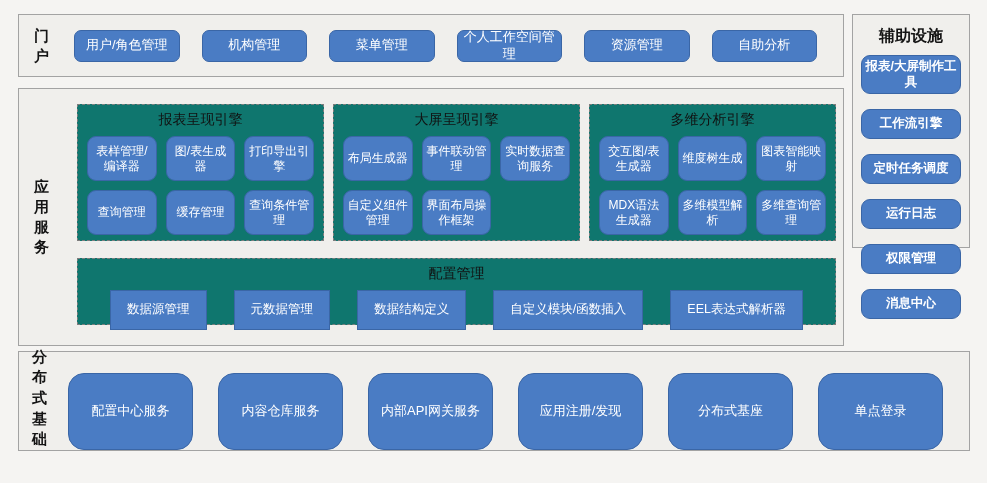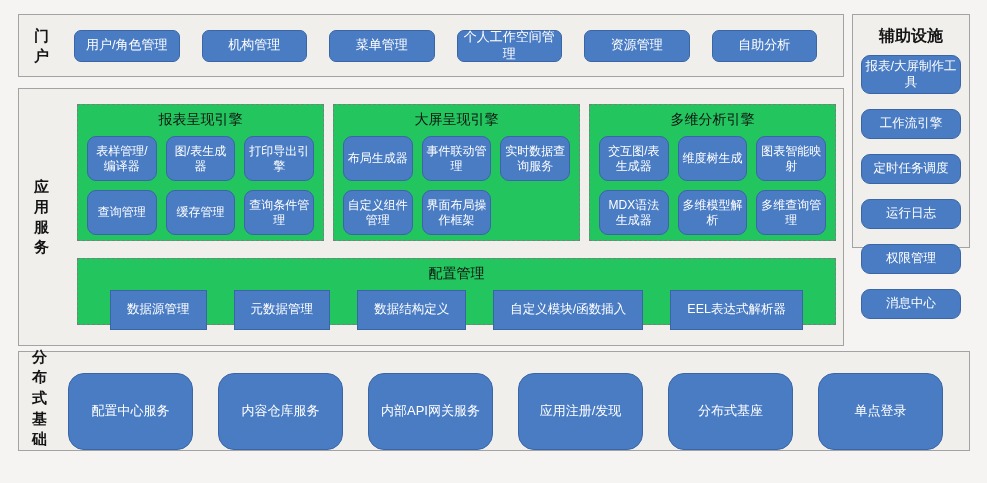--- a/index.html
+++ b/index.html
@@ -27,38 +27,38 @@
   #portal{left:18px;top:14px;width:826px;height:63px;align-items:center;}
   #portal .v-label{margin-left:14px;}
   #portal .row{flex:1;display:flex;gap:22px;padding:0 26px 0 24px;align-items:center;}
   .portal-btn{flex:1;height:32px;border-radius:7px;font-size:13px;}
   
   #app{left:18px;top:88px;width:826px;height:258px;align-items:center;}
   #app .v-label{margin-left:14px;}
   #app .content{align-self:stretch;flex:1;padding:15px 7px 0 27px;box-sizing:border-box;}
   .engine-row{display:flex;gap:9px;height:137px;}
   .panel{
-    background:#22c55e;border:1px dashed #7d7d7d;box-sizing:border-box;
+    background:#0f766e;border:1px dashed #7d7d7d;box-sizing:border-box;
   }
   .engine{flex:1;padding:3px 8px 0 8px;display:flex;flex-direction:column;}
   .panel-title{text-align:center;font-size:14px;color:#111111;margin:3px 0 7px;}
   .engine-grid{display:grid;grid-template-columns:repeat(3,1fr);gap:9px;padding:0 1px;}
   .engine-btn{border-radius:9px;font-size:12px;min-height:45px;padding:2px 3px;}
   .config{margin-top:17px;height:67px;padding:3px 32px 0 32px;}
   .config-row{display:flex;justify-content:space-between;align-items:center;margin-top:7px;}
   .config-btn{border-radius:0;font-size:12.5px;height:40px;padding:8px 16px;}
   
   #dist{left:18px;top:351px;width:952px;height:100px;align-items:flex-end;}
   #dist .v-label{margin-left:12px;line-height:1.38;}
   #dist .row{flex:1;display:flex;gap:25px;padding:0 26px 0 20px;align-items:center;}
   .dist-btn{flex:1;height:77px;border-radius:16px;font-size:13px;}
   
   #aux{left:852px;top:14px;width:118px;height:234px;flex-direction:column;align-items:center;}
   .aux-title{font-weight:bold;font-size:16px;color:#141414;margin:11px 0 8px;text-align:center;}
-  .aux-col{display:flex;flex-direction:column;gap:15px;align-items:center;width:100%;}
+  .aux-col{display:flex;flex-direction:column;gap:15px;align-items:center;width:100%;font-weight:bold;}
   .aux-btn{width:100px;min-height:30px;border-radius:9px;font-size:12.5px;padding:3px 2px;}
 </style>
 </head>
 <body>
 
 <div class="section" id="portal">
   <div class="v-label">门户</div>
   <div class="row">
     <div class="btn portal-btn">用户/角色管理</div>
     <div class="btn portal-btn">机构管理</div>

